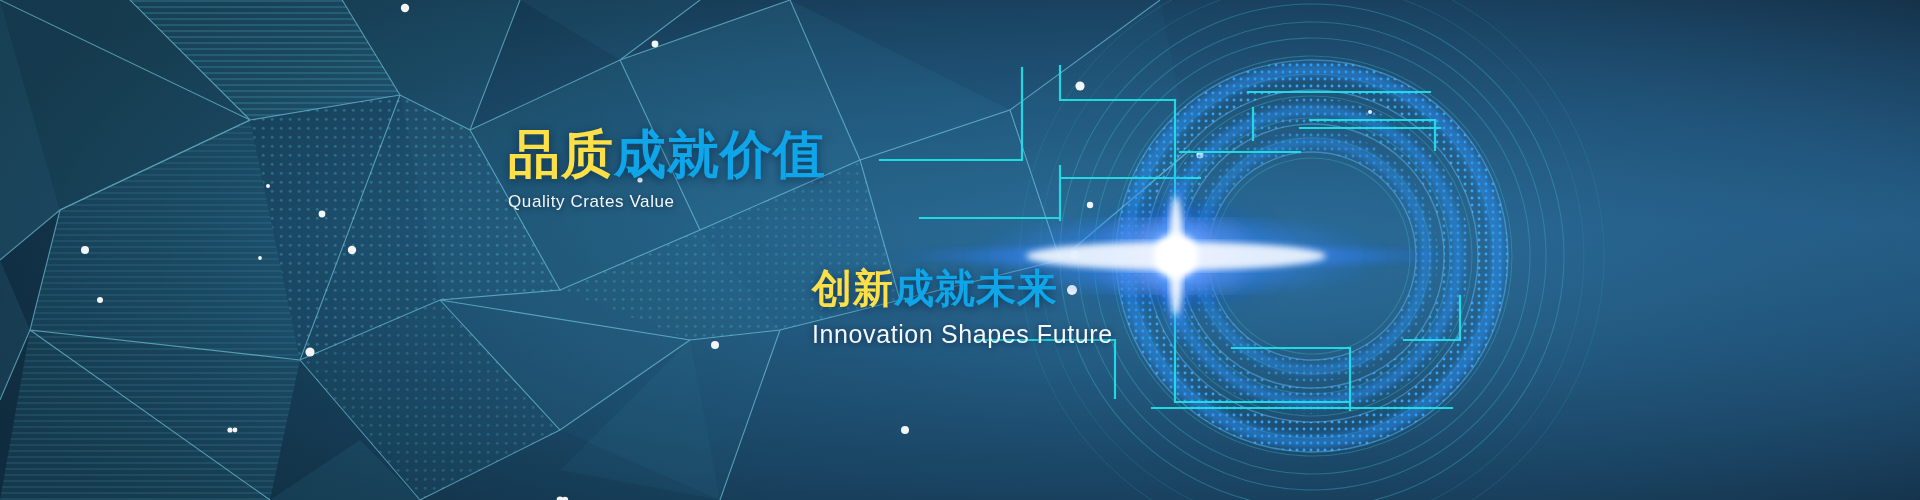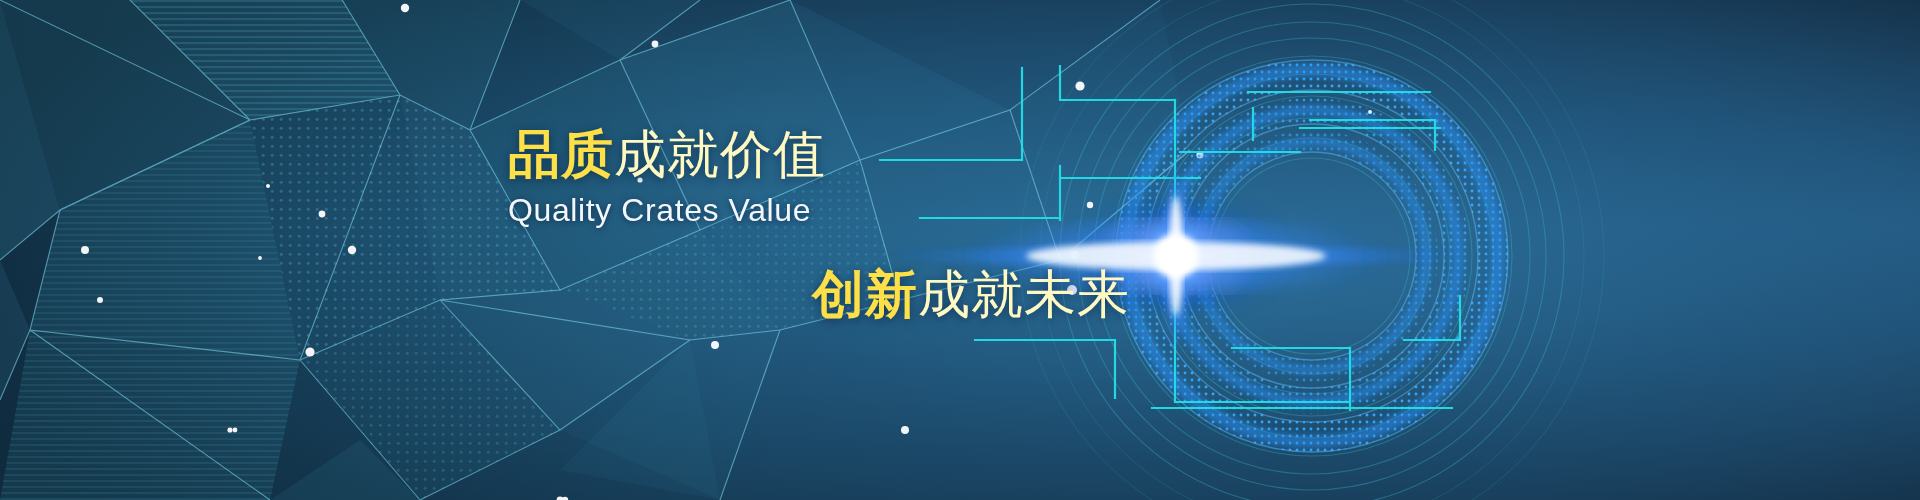--- a/index.html
+++ b/index.html
@@ -12,34 +12,34 @@
   .layer{width:1920px;height:500px;}
 
   
   .textblock{position:absolute;z-index:40;user-select:none;}
   .cn-line{white-space:nowrap;line-height:1;}
   .cn-bold{
     font-weight:bold;color:#fde047;letter-spacing:1px;
     text-shadow:0 2px 10px rgba(0,20,50,.55);
   }
   .cn-light{
-    font-weight:400;color:#fef9c3;letter-spacing:1px;
+    font-weight:700;color:#0ea5e9;letter-spacing:1px;
     text-shadow:0 2px 10px rgba(0,20,50,.55);
   }
   .en-line{
     color:#f2f7fb;white-space:nowrap;
     text-shadow:0 1px 6px rgba(0,20,50,.6);
   }
 
   #tb1{left:508px;top:128px;}
   #tb1 .cn-line{font-size:52px;}
-  #tb1 .en-line{font-size:32px;margin-top:12px;letter-spacing:.6px;}
+  #tb1 .en-line{font-size:17px;margin-top:12px;letter-spacing:.6px;}
 
   #tb2{left:812px;top:268px;}
-  #tb2 .cn-line{font-size:52px;}
+  #tb2 .cn-line{font-size:40px;}
   #tb2 .en-line{font-size:25px;margin-top:12px;letter-spacing:.6px;}
 
   .cn-bold,.cn-light{display:inline-block;vertical-align:baseline;}
 </style>
 </head>
 <body>
 
 <div id="banner">
 
   <svg class="layer" width="1920" height="500" viewBox="0 0 1920 500" xmlns="http://www.w3.org/2000/svg">
@@ -278,15 +278,16 @@
     <div class="cn-line">
       <span class="cn-bold">品质</span><span class="cn-light">成就价值</span>
     </div>
     <div class="en-line">Quality Crates Value</div>
   </div>
 
   <div id="tb2" class="textblock">
     <div class="cn-line">
       <span class="cn-bold">创新</span><span class="cn-light">成就未来</span>
     </div>
+    <div class="en-line">Innovation Shapes Future</div>
   </div>
 
 </div>
 
 </body></html>

